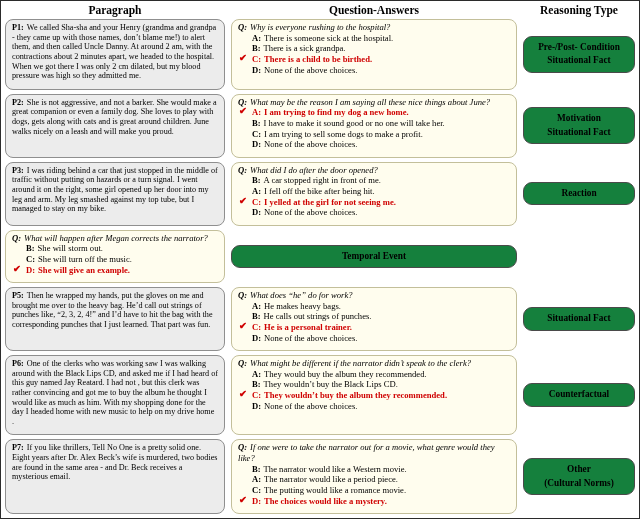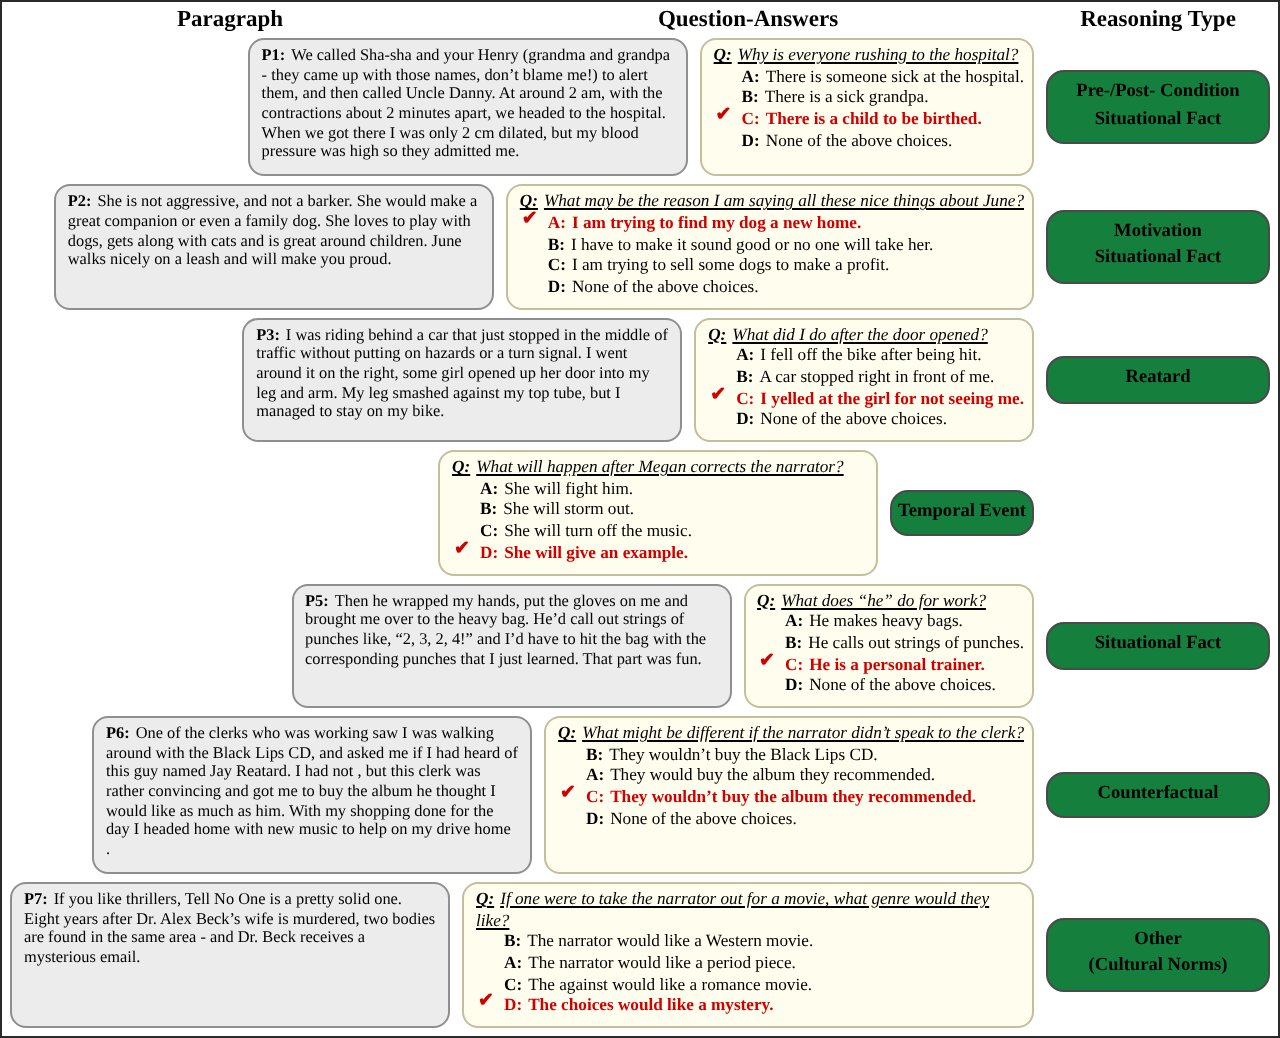--- a/index.html
+++ b/index.html
@@ -22,21 +22,20 @@
     column-gap: 6px;
     font-weight: bold; font-size: 11.5px;
     text-align: center;
     padding: 0 0 3px 0;
   }
   .rows {
     flex: 1;
     display: flex; flex-direction: column;
     gap: 4px;
     min-height: 0;
-    align-items: flex-end;
   }
   .row {
     flex: 1 1 auto;
     display: grid;
     grid-template-columns: 220px 1fr 112px;
     column-gap: 6px;
     min-height: 0;
   }
   .pbox {
     background: #ececec;
@@ -46,21 +45,21 @@
     font-size: 8.2px; line-height: 1.18;
   }
   .pid { font-weight: bold; margin-right: 3px; }
   .qabox {
     background: #fffdee;
     border: 1px solid #c3bf9a;
     border-radius: 8px;
     padding: 2px 4px 2px 6px;
     font-size: 8.6px; line-height: 1.24;
   }
-  .qline { padding-left: 0; text-decoration: underline; }
+  .qline { padding-left: 0; }
   .qprefix { font-weight: bold; font-style: italic; margin-right: 3px; }
   .qtext { font-style: italic; }
   .option { position: relative; padding-left: 14px; }
   .check {
     position: absolute; left: 1px; top: -1px;
     color: #cf0000; font-weight: bold; font-size: 9.5px;
   }
   .olabel { font-weight: bold; margin-right: 3px; }
   .option.correct .olabel, .option.correct .otext {
     color: #cf0000; font-weight: bold;
@@ -154,50 +153,47 @@
     <div class="pbox">
       <span class="pid">P3:</span><span>I was riding behind a car that just stopped in the middle of traffic without putting on hazards or a turn signal. I went around it on the right, some girl opened up her door into my leg and arm. My leg smashed against my top tube, but I managed to stay on my bike.</span>
     </div>
     <div class="qabox">
       <div class="qline">
         <span class="qprefix">Q:</span><span class="qtext">What did I do after the door opened?</span>
       </div>
       <div class="options">
 
       <div class="option">
+          <span class="check"></span><span class="olabel">B:</span><span class="otext">A car stopped right in front of me.</span>
+        </div>
+            <div class="option">
           <span class="check"></span><span class="olabel">A:</span><span class="otext">I fell off the bike after being hit.</span>
         </div>
-            <div class="option">
-          <span class="check"></span><span class="olabel">B:</span><span class="otext">A car stopped right in front of me.</span>
-        </div>
             <div class="option correct">
           <span class="check">✔</span><span class="olabel">C:</span><span class="otext">I yelled at the girl for not seeing me.</span>
         </div>
             <div class="option">
           <span class="check"></span><span class="olabel">D:</span><span class="otext">None of the above choices.</span>
         </div>
           </div>
     </div>
     <div class="rcol">
       <div class="rbox">
-            <div class="rline">Reatard</div>
+            <div class="rline">Reaction</div>
           </div>
     </div>
   </div>
 
   <div class="row">
     <div class="qabox">
       <div class="qline">
         <span class="qprefix">Q:</span><span class="qtext">What will happen after Megan corrects the narrator?</span>
       </div>
       <div class="options">
 
-      <div class="option">
-          <span class="check"></span><span class="olabel">A:</span><span class="otext">She will fight him.</span>
-        </div>
             <div class="option">
           <span class="check"></span><span class="olabel">B:</span><span class="otext">She will storm out.</span>
         </div>
             <div class="option">
           <span class="check"></span><span class="olabel">C:</span><span class="otext">She will turn off the music.</span>
         </div>
             <div class="option correct">
           <span class="check">✔</span><span class="olabel">D:</span><span class="otext">She will give an example.</span>
         </div>
           </div>
@@ -244,25 +240,25 @@
     <div class="pbox">
       <span class="pid">P6:</span><span>One of the clerks who was working saw I was walking around with the Black Lips CD, and asked me if I had heard of this guy named Jay Reatard. I had not , but this clerk was rather convincing and got me to buy the album he thought I would like as much as him. With my shopping done for the day I headed home with new music to help on my drive home .</span>
     </div>
     <div class="qabox">
       <div class="qline">
         <span class="qprefix">Q:</span><span class="qtext">What might be different if the narrator didn’t speak to the clerk?</span>
       </div>
       <div class="options">
 
       <div class="option">
+          <span class="check"></span><span class="olabel">A:</span><span class="otext">They would buy the album they recommended.</span>
+        </div>
+            <div class="option">
           <span class="check"></span><span class="olabel">B:</span><span class="otext">They wouldn’t buy the Black Lips CD.</span>
         </div>
-            <div class="option">
-          <span class="check"></span><span class="olabel">A:</span><span class="otext">They would buy the album they recommended.</span>
-        </div>
             <div class="option correct">
           <span class="check">✔</span><span class="olabel">C:</span><span class="otext">They wouldn’t buy the album they recommended.</span>
         </div>
             <div class="option">
           <span class="check"></span><span class="olabel">D:</span><span class="otext">None of the above choices.</span>
         </div>
           </div>
     </div>
     <div class="rcol">
       <div class="rbox">
@@ -281,21 +277,21 @@
       </div>
       <div class="options">
 
       <div class="option">
           <span class="check"></span><span class="olabel">B:</span><span class="otext">The narrator would like a Western movie.</span>
         </div>
             <div class="option">
           <span class="check"></span><span class="olabel">A:</span><span class="otext">The narrator would like a period piece.</span>
         </div>
             <div class="option">
-          <span class="check"></span><span class="olabel">C:</span><span class="otext">The against would like a romance movie.</span>
+          <span class="check"></span><span class="olabel">C:</span><span class="otext">The putting would like a romance movie.</span>
         </div>
             <div class="option correct">
           <span class="check">✔</span><span class="olabel">D:</span><span class="otext">The choices would like a mystery.</span>
         </div>
           </div>
     </div>
     <div class="rcol">
       <div class="rbox">
             <div class="rline">Other</div>
             <div class="rline">(Cultural Norms)</div>

